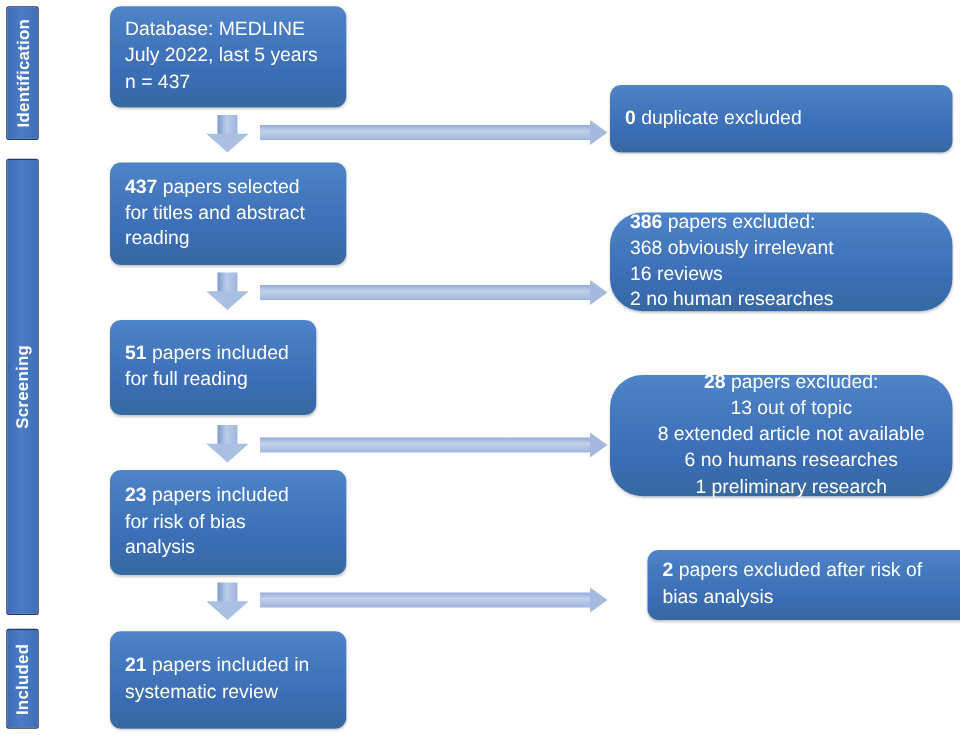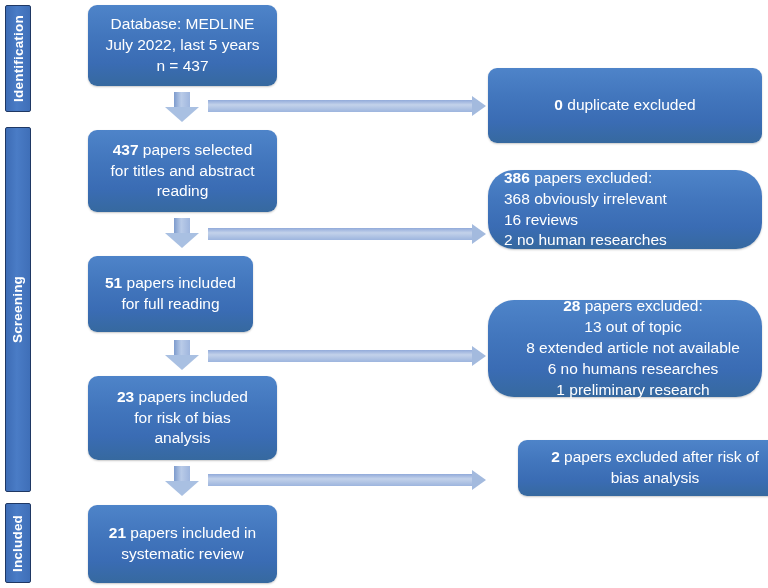--- a/index.html
+++ b/index.html
@@ -46,21 +46,21 @@
     background: linear-gradient(to bottom, #4e84c9 0%, #4276bd 38%, #3a6cb4 72%, #36699f 100%);
     box-shadow: 0 1px 2px rgba(0,0,0,0.22);
     display: flex;
     align-items: center;
     color: #ffffff;
     font-size: 15.5px;
     line-height: 1.35;
   }
   .flow-box.center {
     justify-content: center;
-    text-align: center;
+    text-align: left;
   }
   .flow-box.left {
     justify-content: flex-start;
     text-align: left;
     border-radius: 26px;
   }
   .flow-box .box-text {
     padding: 0 12px;
     width: 100%;
   }
@@ -153,36 +153,36 @@
     </div>
   </div>
 
   <div class="flow-box center" style="left:88px; top:256px; width:165px; height:76px;">
     <div class="box-text">
       <div><b>51</b><span> papers included</span></div>
       <div><span>for full reading</span></div>
     </div>
   </div>
 
-  <div class="flow-box center" style="left:88px; top:376px; width:189px; height:84px;border-radius:10px;">
+  <div class="flow-box center" style="left:88px; top:376px; width:189px; height:84px;">
     <div class="box-text">
       <div><b>23</b><span> papers included</span></div>
       <div><span>for risk of bias</span></div>
       <div><span>analysis</span></div>
     </div>
   </div>
 
   <div class="flow-box center" style="left:88px; top:505px; width:189px; height:78px;">
     <div class="box-text">
       <div><b>21</b><span> papers included in</span></div>
       <div><span>systematic review</span></div>
     </div>
   </div>
 
-  <div class="flow-box center" style="left:488px; top:68px; width:274px; height:75px;">
+  <div class="flow-box center" style="left:488px; top:68px; width:274px; height:54px;">
     <div class="box-text">
       <div><b>0</b><span> duplicate excluded</span></div>
     </div>
   </div>
 
   <div class="flow-box left" style="left:488px; top:170px; width:274px; height:79px;">
     <div class="box-text">
       <div><b>386</b><span> papers excluded:</span></div>
       <div><span>368 obviously irrelevant</span></div>
       <div><span>16 reviews</span></div>

